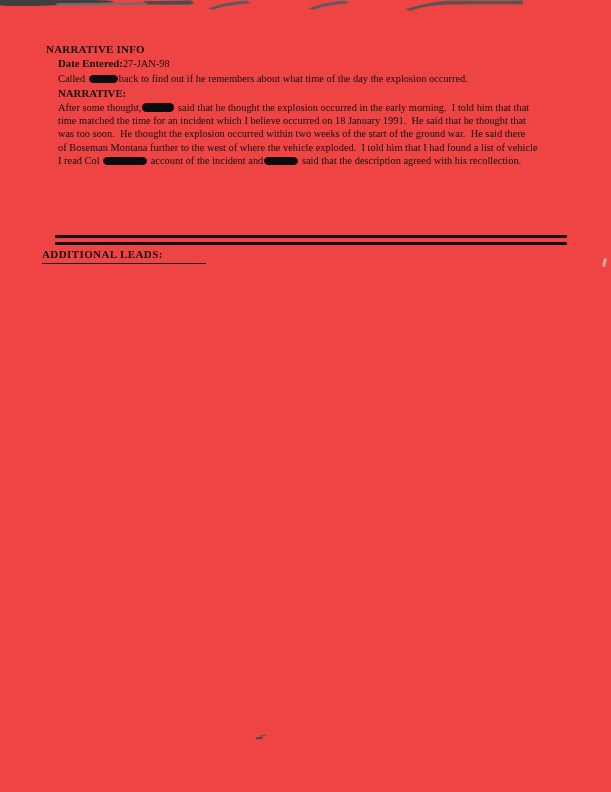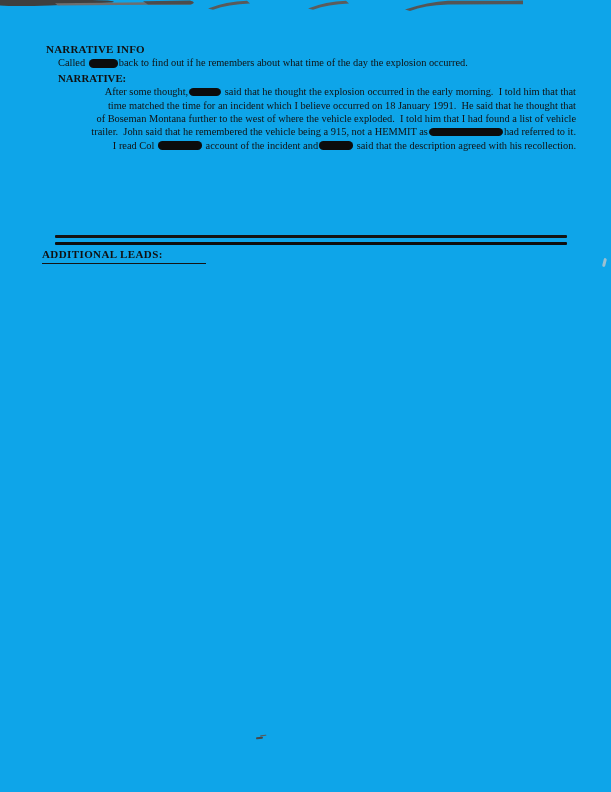--- a/index.html
+++ b/index.html
@@ -4,21 +4,21 @@
 <style>
   html, body {
     margin: 0;
     padding: 0;
     background: #ffffff;
   }
   .page {
     position: relative;
     width: 611px;
     height: 792px;
-    background: #0ea5e9;
+    background: #ef4444;
     overflow: hidden;
     font-family: "Liberation Serif", "DejaVu Serif", serif;
     color: #111;
   }
 
   
   .top-artifacts {
     position: absolute;
     top: 0; left: 0;
     width: 611px; height: 14px;
@@ -48,21 +48,20 @@
   }
   .field-line .lbl { font-weight: bold; font-size: 10.8px; }
   .bold-line { font-weight: bold; font-size: 10.8px; }
 
   .narrative {
     font-size: 10.4px;
   }
   .nline {
     line-height: 13.35px;
     white-space: pre;
-    text-align: right;
   }
 
   
   .redaction {
     display: inline-block;
     height: 8.5px;
     background: #0c0c0c;
     border-radius: 4.5px / 4px;
     vertical-align: -1.2px;
     margin: 0 1px;
@@ -135,31 +134,32 @@
     <path d="M143,1.2 L190,0.6 Q197,2.4 191,4.4 L148,4.6 Z" fill="#4c4c4c"></path>
     <path d="M208,8.5 Q226,1.5 247,0.8 L250,3.6 Q228,4.4 213,9.8 Z" fill="#5a5a5a"></path>
     <path d="M308,8.5 Q326,1.5 346,0.8 L349,3.6 Q328,4.4 313,9.8 Z" fill="#5c5c5c"></path>
     <path d="M405,9.5 Q428,2 448,0.8 L523,0.6 L523,4.2 L448,4.6 Q424,5.5 410,11 Z" fill="#555555"></path>
   </svg>
 
   <div class="doc">
     <div class="h-title">NARRATIVE INFO</div>
 
     <div class="sub">
+      <div class="field-line"><span class="lbl">Date Entered:</span><span>27-JAN-98</span></div>
 
 
       <div class="field-line"><span>Called </span><span class="redaction" style="width: 29px;"></span><span>back to find out if he remembers about what time of the day the explosion occurred.</span></div>
 
       <div class="field-line bold-line">NARRATIVE:</div>
 
       <div class="narrative">
           <div class="nline"><span>After some thought,</span><span class="redaction" style="width: 32px;"></span><span> said that he thought the explosion occurred in the early morning.  I told him that that</span></div>
           <div class="nline"><span>time matched the time for an incident which I believe occurred on 18 January 1991.  He said that he thought that</span></div>
+          <div class="nline"><span>was too soon.  He thought the explosion occurred within two weeks of the start of the ground war.  He said there</span></div>
           <div class="nline"><span>of Boseman Montana further to the west of where the vehicle exploded.  I told him that I had found a list of vehicle</span></div>
-          <div class="nline"><span>trailer.  John said that he remembered the vehicle being a 915, not a HEMMIT as</span><span class="redaction" style="width: 74px;"></span><span>had referred to it.</span></div>
           <div class="nline"><span>I read Col </span><span class="redaction" style="width: 44px;"></span><span> account of the incident and</span><span class="redaction" style="width: 34px;"></span><span> said that the description agreed with his recollection.</span></div>
         </div>
     </div>
   </div>
 
   <div class="double-rule">
     <div class="rule-a"></div>
     <div class="rule-gap"></div>
     <div class="rule-b"></div>
   </div>

